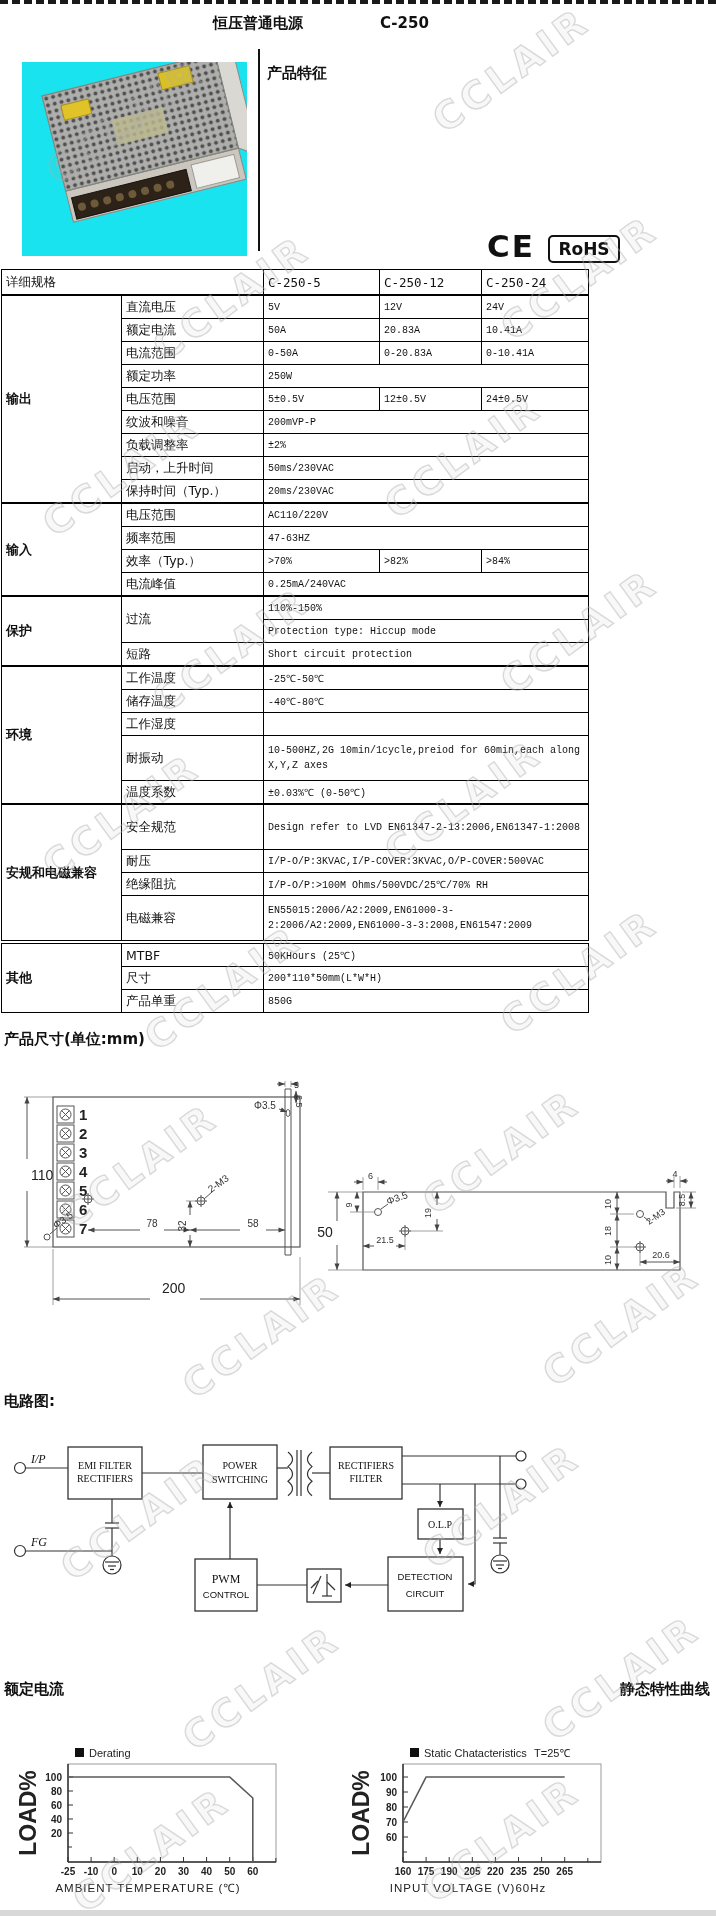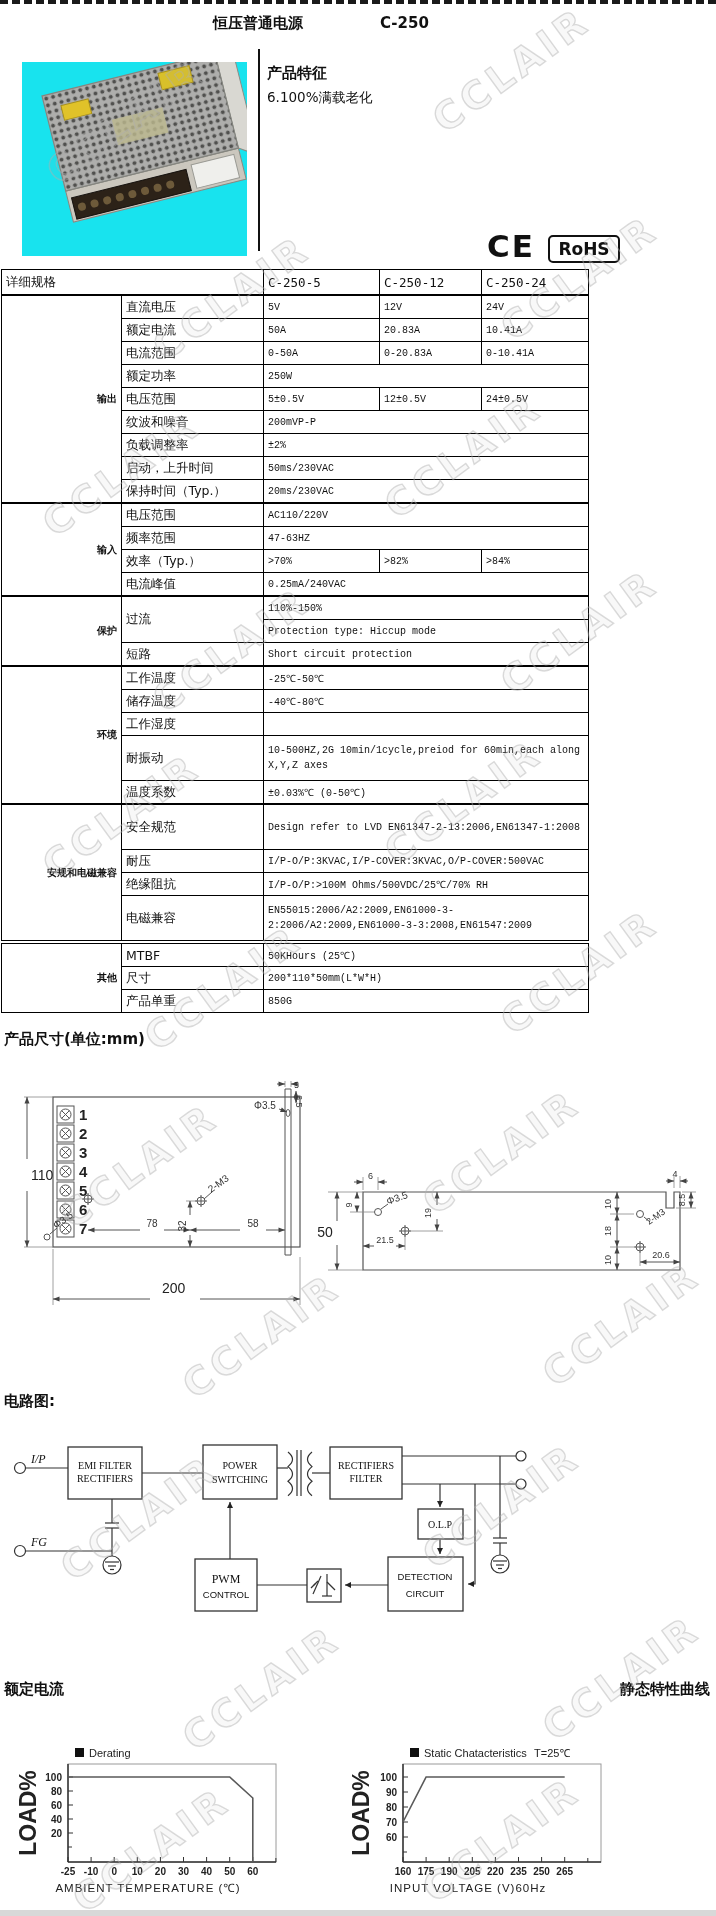--- a/index.html
+++ b/index.html
@@ -18,21 +18,21 @@
   .ce{position:absolute;left:487px;top:224px;font-size:31px;font-weight:bold;letter-spacing:2px}
   .rohs{position:absolute;left:548px;top:231px;width:72px;height:28px;border:2.5px solid #111;
         border-radius:5px;display:flex;align-items:center;justify-content:center;
         font-size:17px;font-weight:bold;box-sizing:border-box}
   #spec-table{position:absolute;left:1px;top:265px;width:588px;border-collapse:collapse;table-layout:fixed}
   #spec-table td{border:1px solid #000;padding:0 4px;height:22px;font-size:12.5px;
                  white-space:nowrap;overflow:hidden;vertical-align:middle}
   #spec-table thead td{height:24px}
   .hd-corner{font-size:13px}
   .hd-model{font-family:"DejaVu Sans Mono",monospace;font-weight:normal;font-size:12.5px}
-  #spec-table td.grp{text-align:right;font-weight:bold;font-size:10px}
+  #spec-table td.grp{text-align:left;font-weight:bold;font-size:13px}
   #spec-table td.val{font-family:Liberation Mono, monospace;font-size:10px}
   #spec-table tr.tall td{white-space:normal;height:44px;line-height:1.5}
   #spec-table tbody{border-top:2px solid #000}
   #spec-table tbody.dbl{border-top:4px double #000}
   .sec-head{position:absolute;font-size:15px;font-weight:bold}
   .oln{stroke:#555;fill:none;stroke-width:1.2}
   .thin{stroke:#555;fill:none;stroke-width:1}
   .dim{stroke:#555;stroke-width:1;fill:none;marker-start:url(#ar);marker-end:url(#ar)}
   .dimA{stroke:#555;stroke-width:1;fill:none;marker-end:url(#ar)}
   .ext{stroke:#888;stroke-width:0.8;fill:none}
@@ -114,21 +114,20 @@
         <rect x="118" y="6" width="32" height="17" fill="#d8c02a" stroke="#a8901c"></rect>
         <rect x="62" y="40" width="52" height="26" fill="#bdb98e" opacity="0.8"></rect>
       </g>
     </svg>
   </div>
 
   <div class="vdiv"></div>
 
   <div class="feat-head">产品特征</div>
   <div id="features-list">
-      <div class="feat">6.100%满载老化</div>
     </div>
 
   <div class="ce">CE</div>
   <div class="rohs">RoHS</div>
 
   <table id="spec-table">
       <colgroup>
         <col style="width: 120px;">
         <col style="width: 142px;">
         <col style="width: 116px;">

